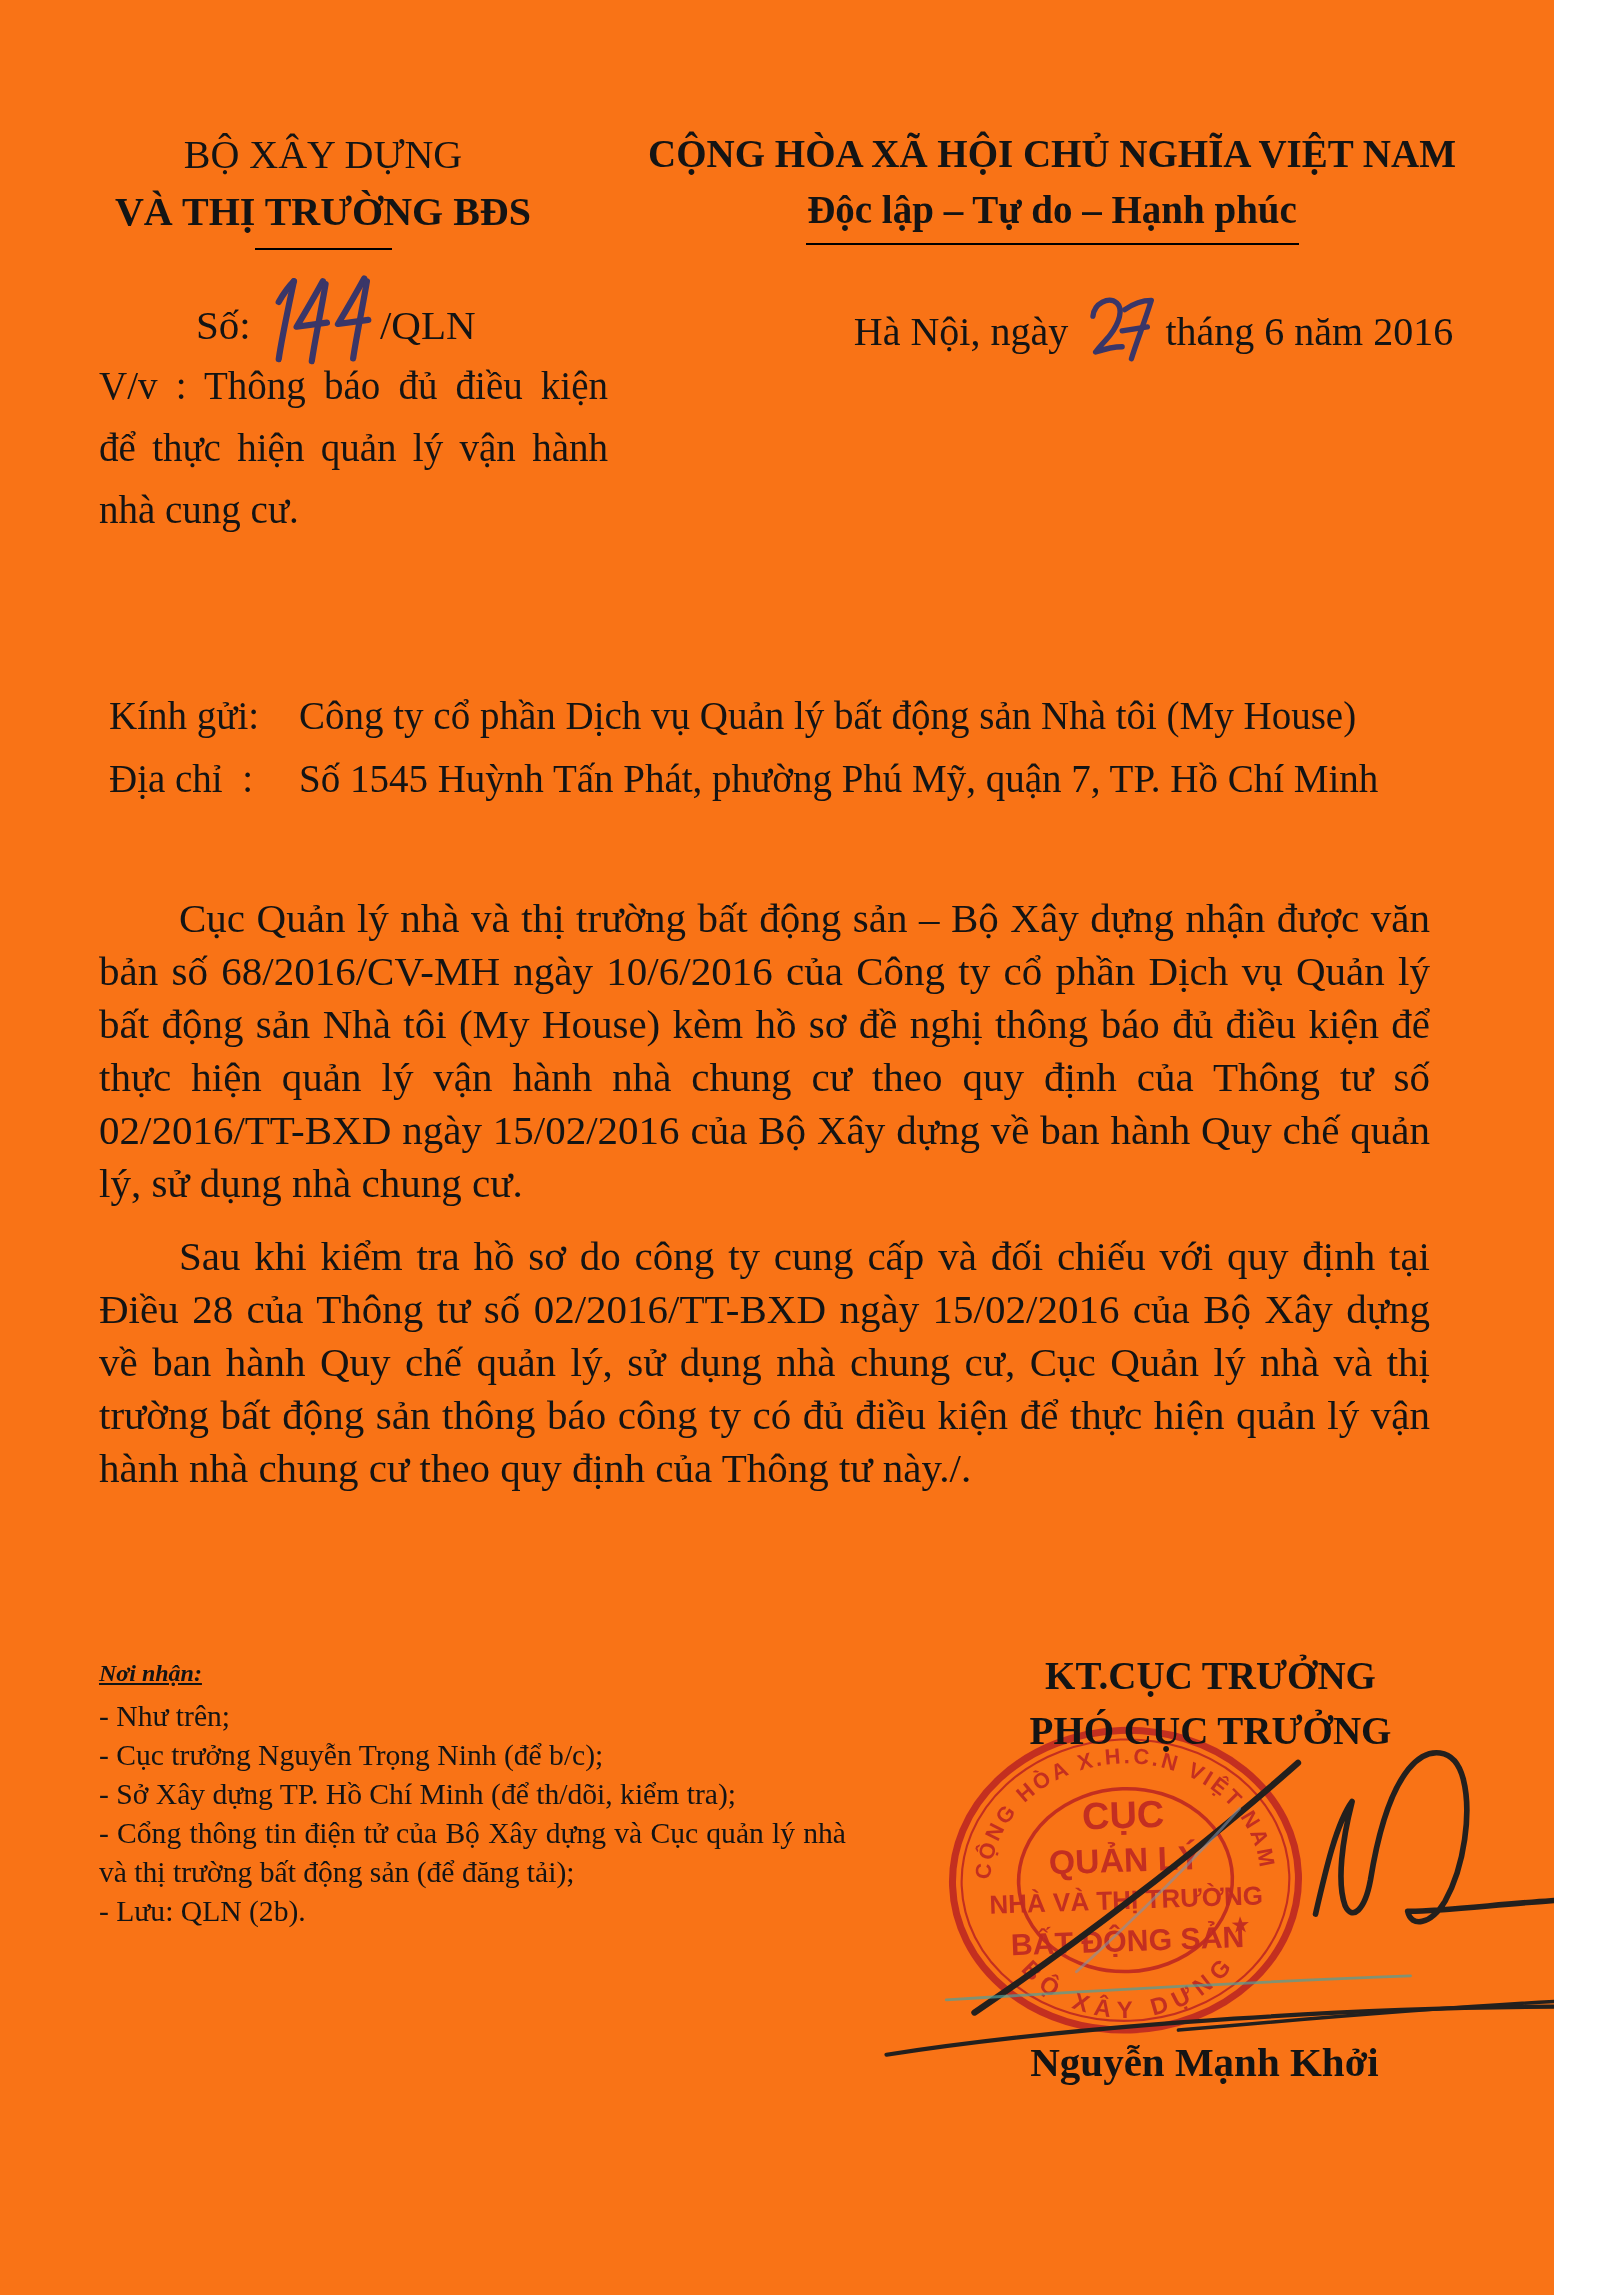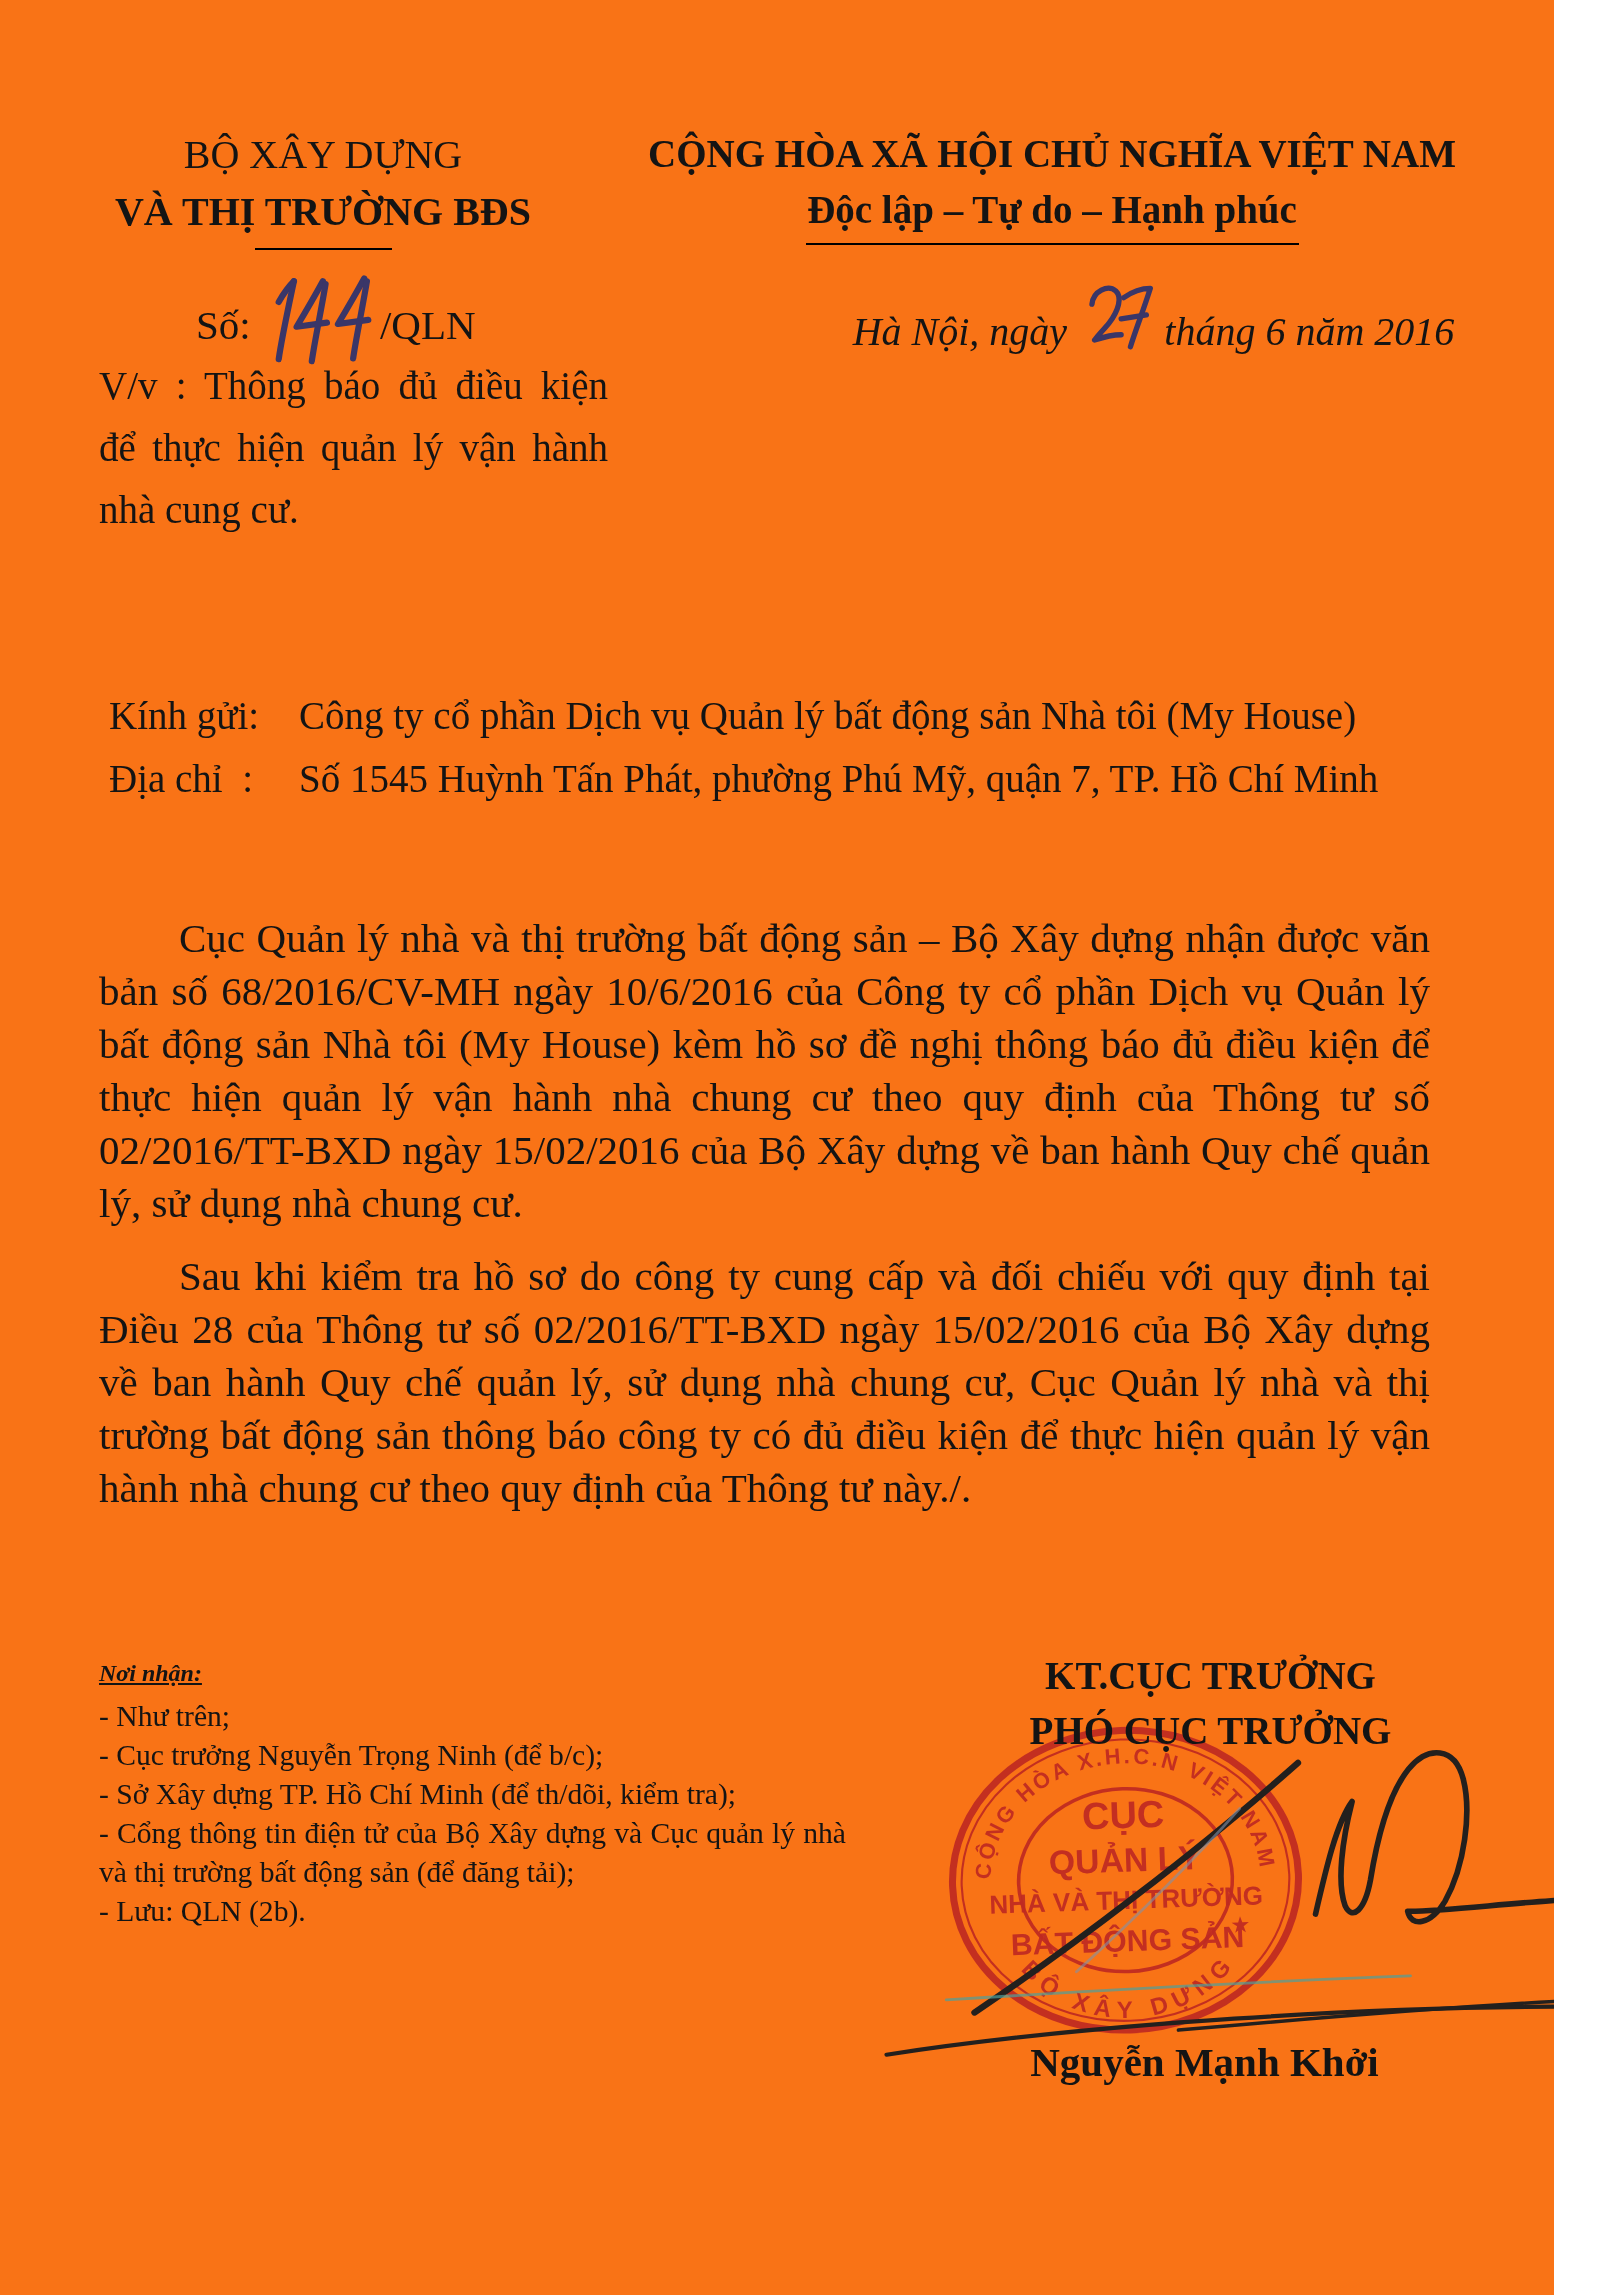--- a/index.html
+++ b/index.html
@@ -19,34 +19,34 @@
   .hl-rule{width:137px;border:0;border-top:2.8px solid #000;margin:12.7px auto 0;}
   .hdr-right{position:absolute;left:612px;top:131px;width:880px;text-align:center;line-height:1.18;}
   .hr1{font-size:39px;font-weight:700;}
   .hr2{font-size:39px;font-weight:700;margin-top:9.9px;}
   .hr-rule{width:493px;border:0;border-top:2.8px solid #000;margin:9.9px auto 0;}
 
   
   .doc-num{position:absolute;left:196px;top:301px;font-size:41px;display:flex;align-items:flex-start;}
   .ink-num{display:block;}
   .num144{width:118px;height:93px;margin:-28px 2.8px -28px 8.4px;}
-  .date-line{position:absolute;left:830px;top:308px;width:647px;font-style:italic;font-size:40px;display:flex;justify-content:center;align-items:flex-start;white-space:pre;}
+  .date-line{position:absolute;left:830px;top:308px;width:647px;font-size:40px;display:flex;justify-content:center;align-items:center;white-space:pre;}
   .num27{width:73px;height:83px;margin:-32px 1.4px -28px 2.8px;}
 
   .subject{position:absolute;left:99px;top:355px;width:509px;font-size:39px;line-height:62px;}
   .subject .stretch{text-align:justify;text-align-last:justify;}
 
   
   .recipient{position:absolute;left:109px;top:684px;width:1337px;font-size:39px;line-height:63px;}
   .r-row{display:flex;}
   .rlabel{flex:0 0 190px;white-space:pre;}
   .rvalue{white-space:nowrap;}
 
   
-  .body-text{position:absolute;left:99px;top:892px;width:1331px;font-size:41px;line-height:53px;text-align:justify;margin-top:20px;}
+  .body-text{position:absolute;left:99px;top:892px;width:1331px;font-size:41px;line-height:53px;text-align:justify;}
   .body-text p{margin:0;text-indent:80px;}
   .body-text p + p{margin-top:19.7px;}
 
   
   .footer-left{position:absolute;left:99px;top:1654px;width:747px;font-size:29.6px;line-height:39px;}
   .fl-head{font-size:24px;font-weight:700;font-style:italic;text-decoration:underline;margin-bottom:4.2px;}
   .fl-item{text-align:justify;}
   .kt-block{position:absolute;left:901px;top:1648px;width:619px;text-align:center;font-weight:700;font-size:39px;line-height:55px;z-index:4;}
   .signer-name{position:absolute;left:951px;top:2038px;width:507px;text-align:center;font-weight:700;font-size:41px;z-index:5;}
 

